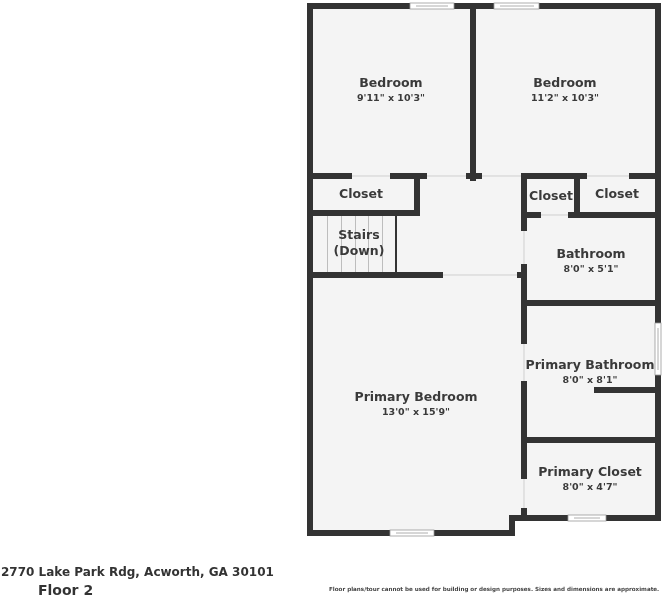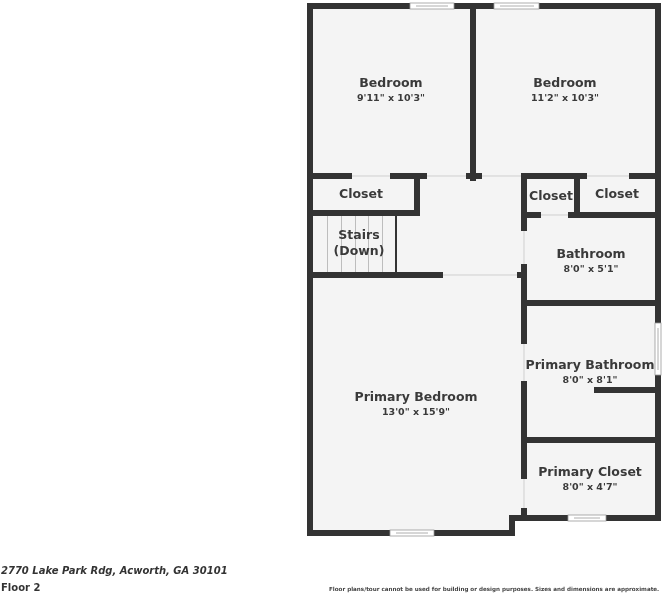--- a/index.html
+++ b/index.html
@@ -32,32 +32,32 @@
       font-family: "DejaVu Sans", sans-serif;
       font-size: 9.5px;
       font-weight: bold;
       fill: #3a3a3a;
       text-anchor: middle;
     }
     .footer-address {
       position: absolute;
       left: 1px;
       top: 565px;
-      font-size: 10px;
+      font-size: 12px;
       font-weight: bold;
       color: #333;
-      font-style: italic;
     }
     .footer-floor {
       position: absolute;
       left: 1px;
       top: 582px;
-      font-size: 10px;
+      font-size: 14px;
       font-weight: bold;
       color: #333;
+      padding-left: 37px;
     }
     .footer-disclaimer {
       position: absolute;
       left: 329px;
       top: 586px;
       font-size: 5.6px;
       font-weight: bold;
       color: #444;
       white-space: nowrap;
     }

